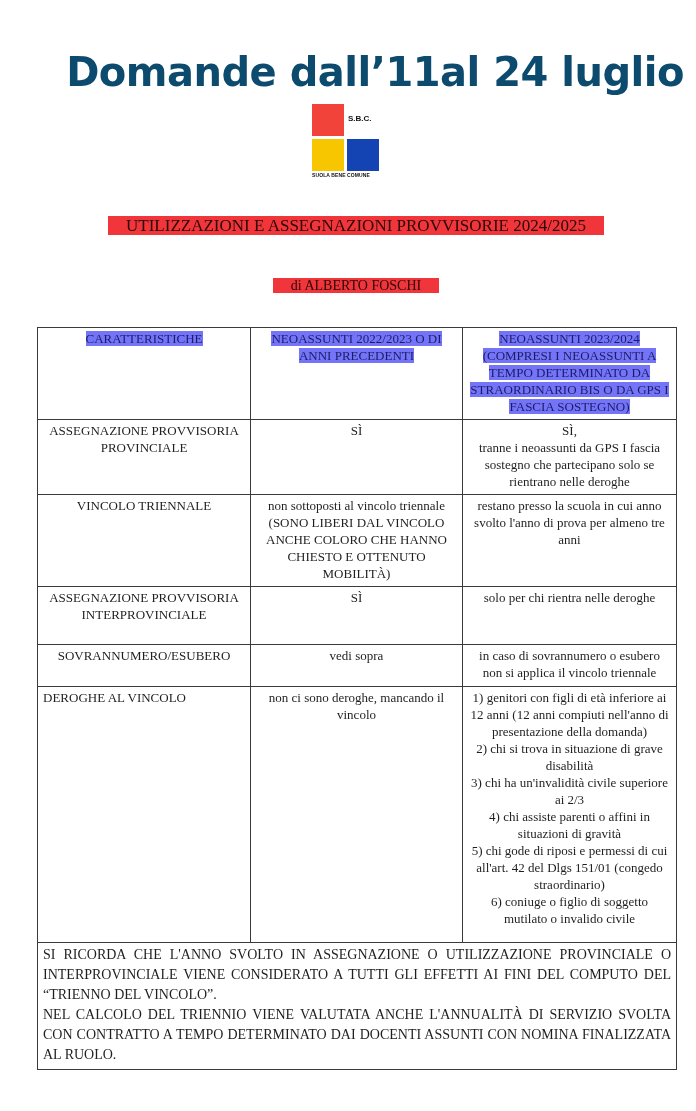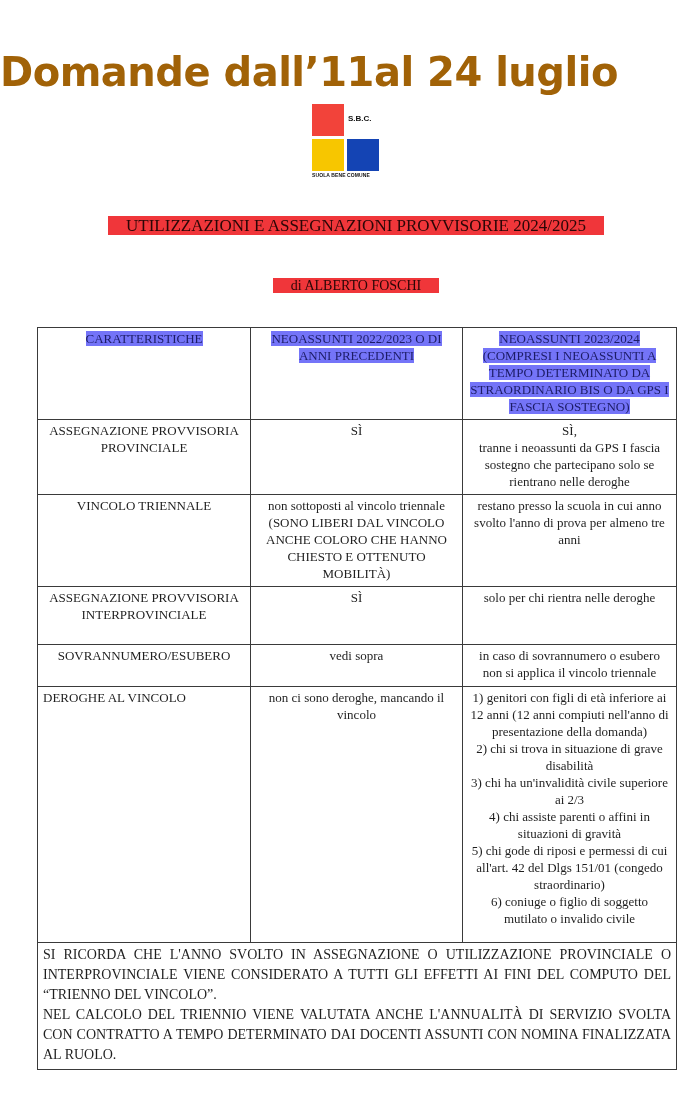--- a/index.html
+++ b/index.html
@@ -13,26 +13,26 @@
       position: relative;
       overflow: hidden;
       font-family: "Liberation Serif", serif;
       color: #1a1a1a;
     }
     .headline {
       position: absolute;
       top: 42px;
       left: 0;
       width: 684px;
-      text-align: left;
+      text-align: right;
       font-family: "DejaVu Sans", sans-serif;
       font-weight: bold;
       font-size: 40px;
       letter-spacing: -0.5px;
-      color: #a16207;
+      color: #0c4a6e;
       line-height: 60px;
       white-space: nowrap;
     }
     .logo {
       position: absolute;
       top: 104px;
       left: 312px;
       width: 80px;
       height: 76px;
       text-align: right;

